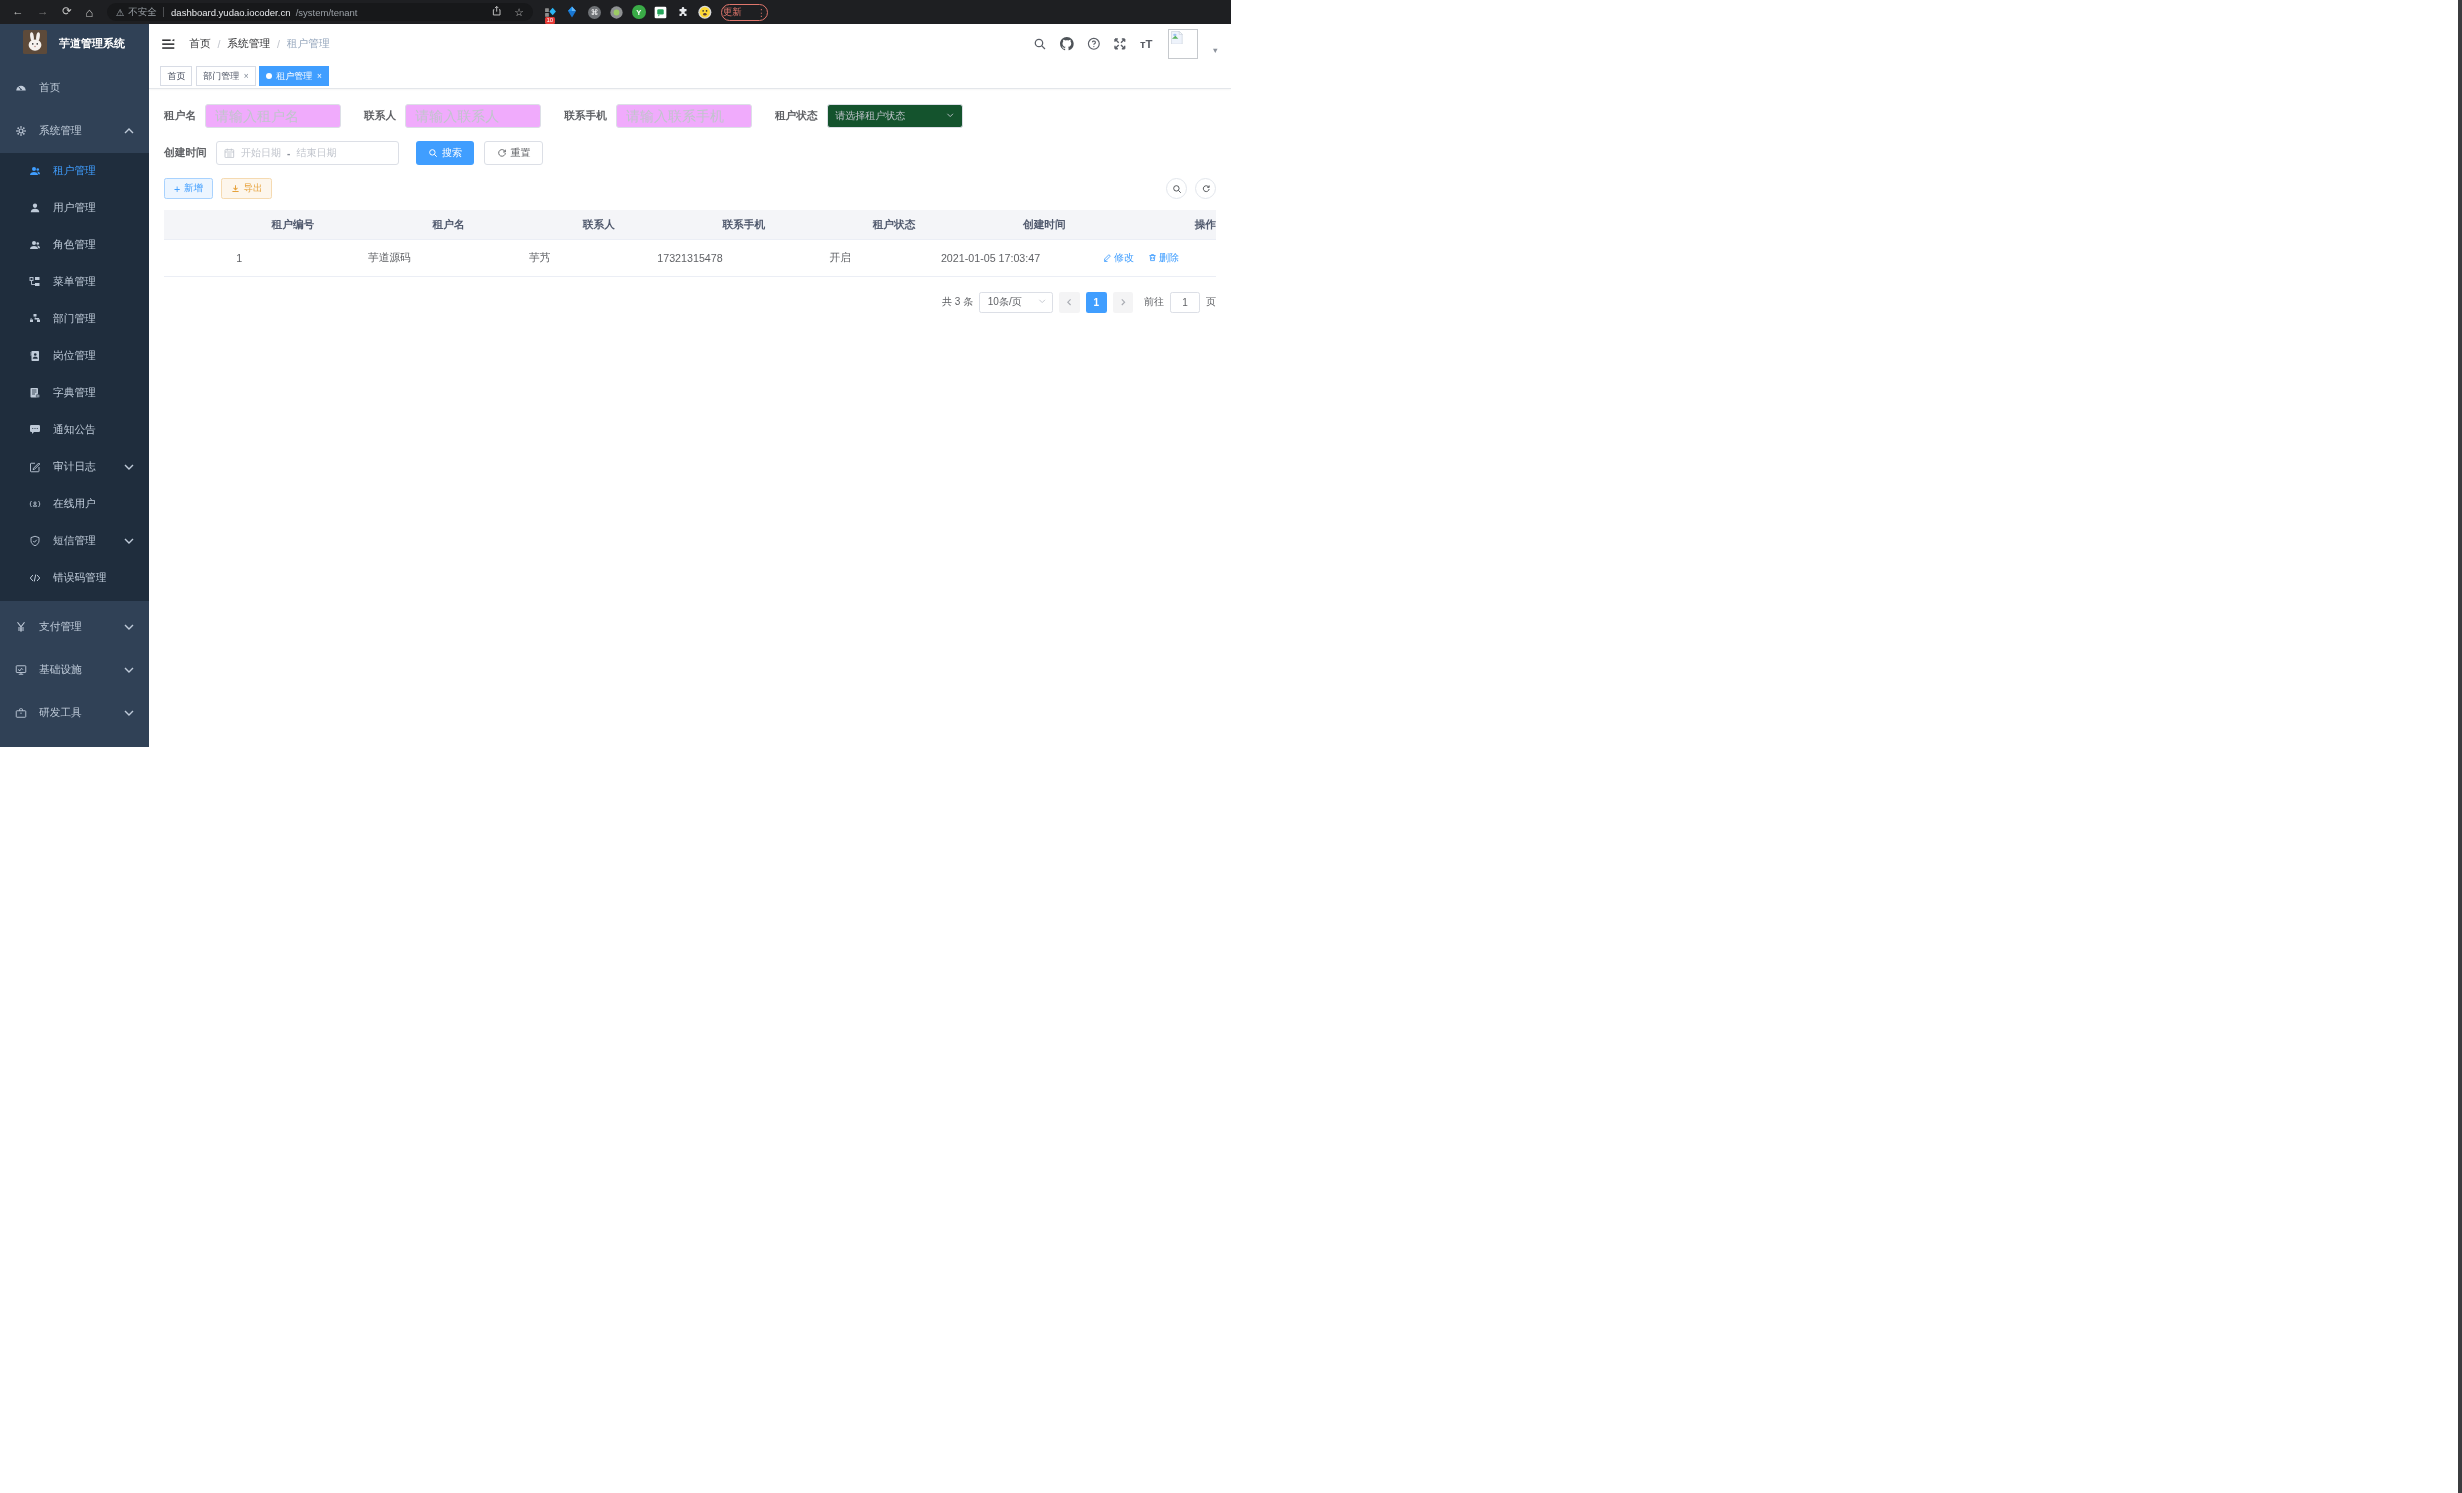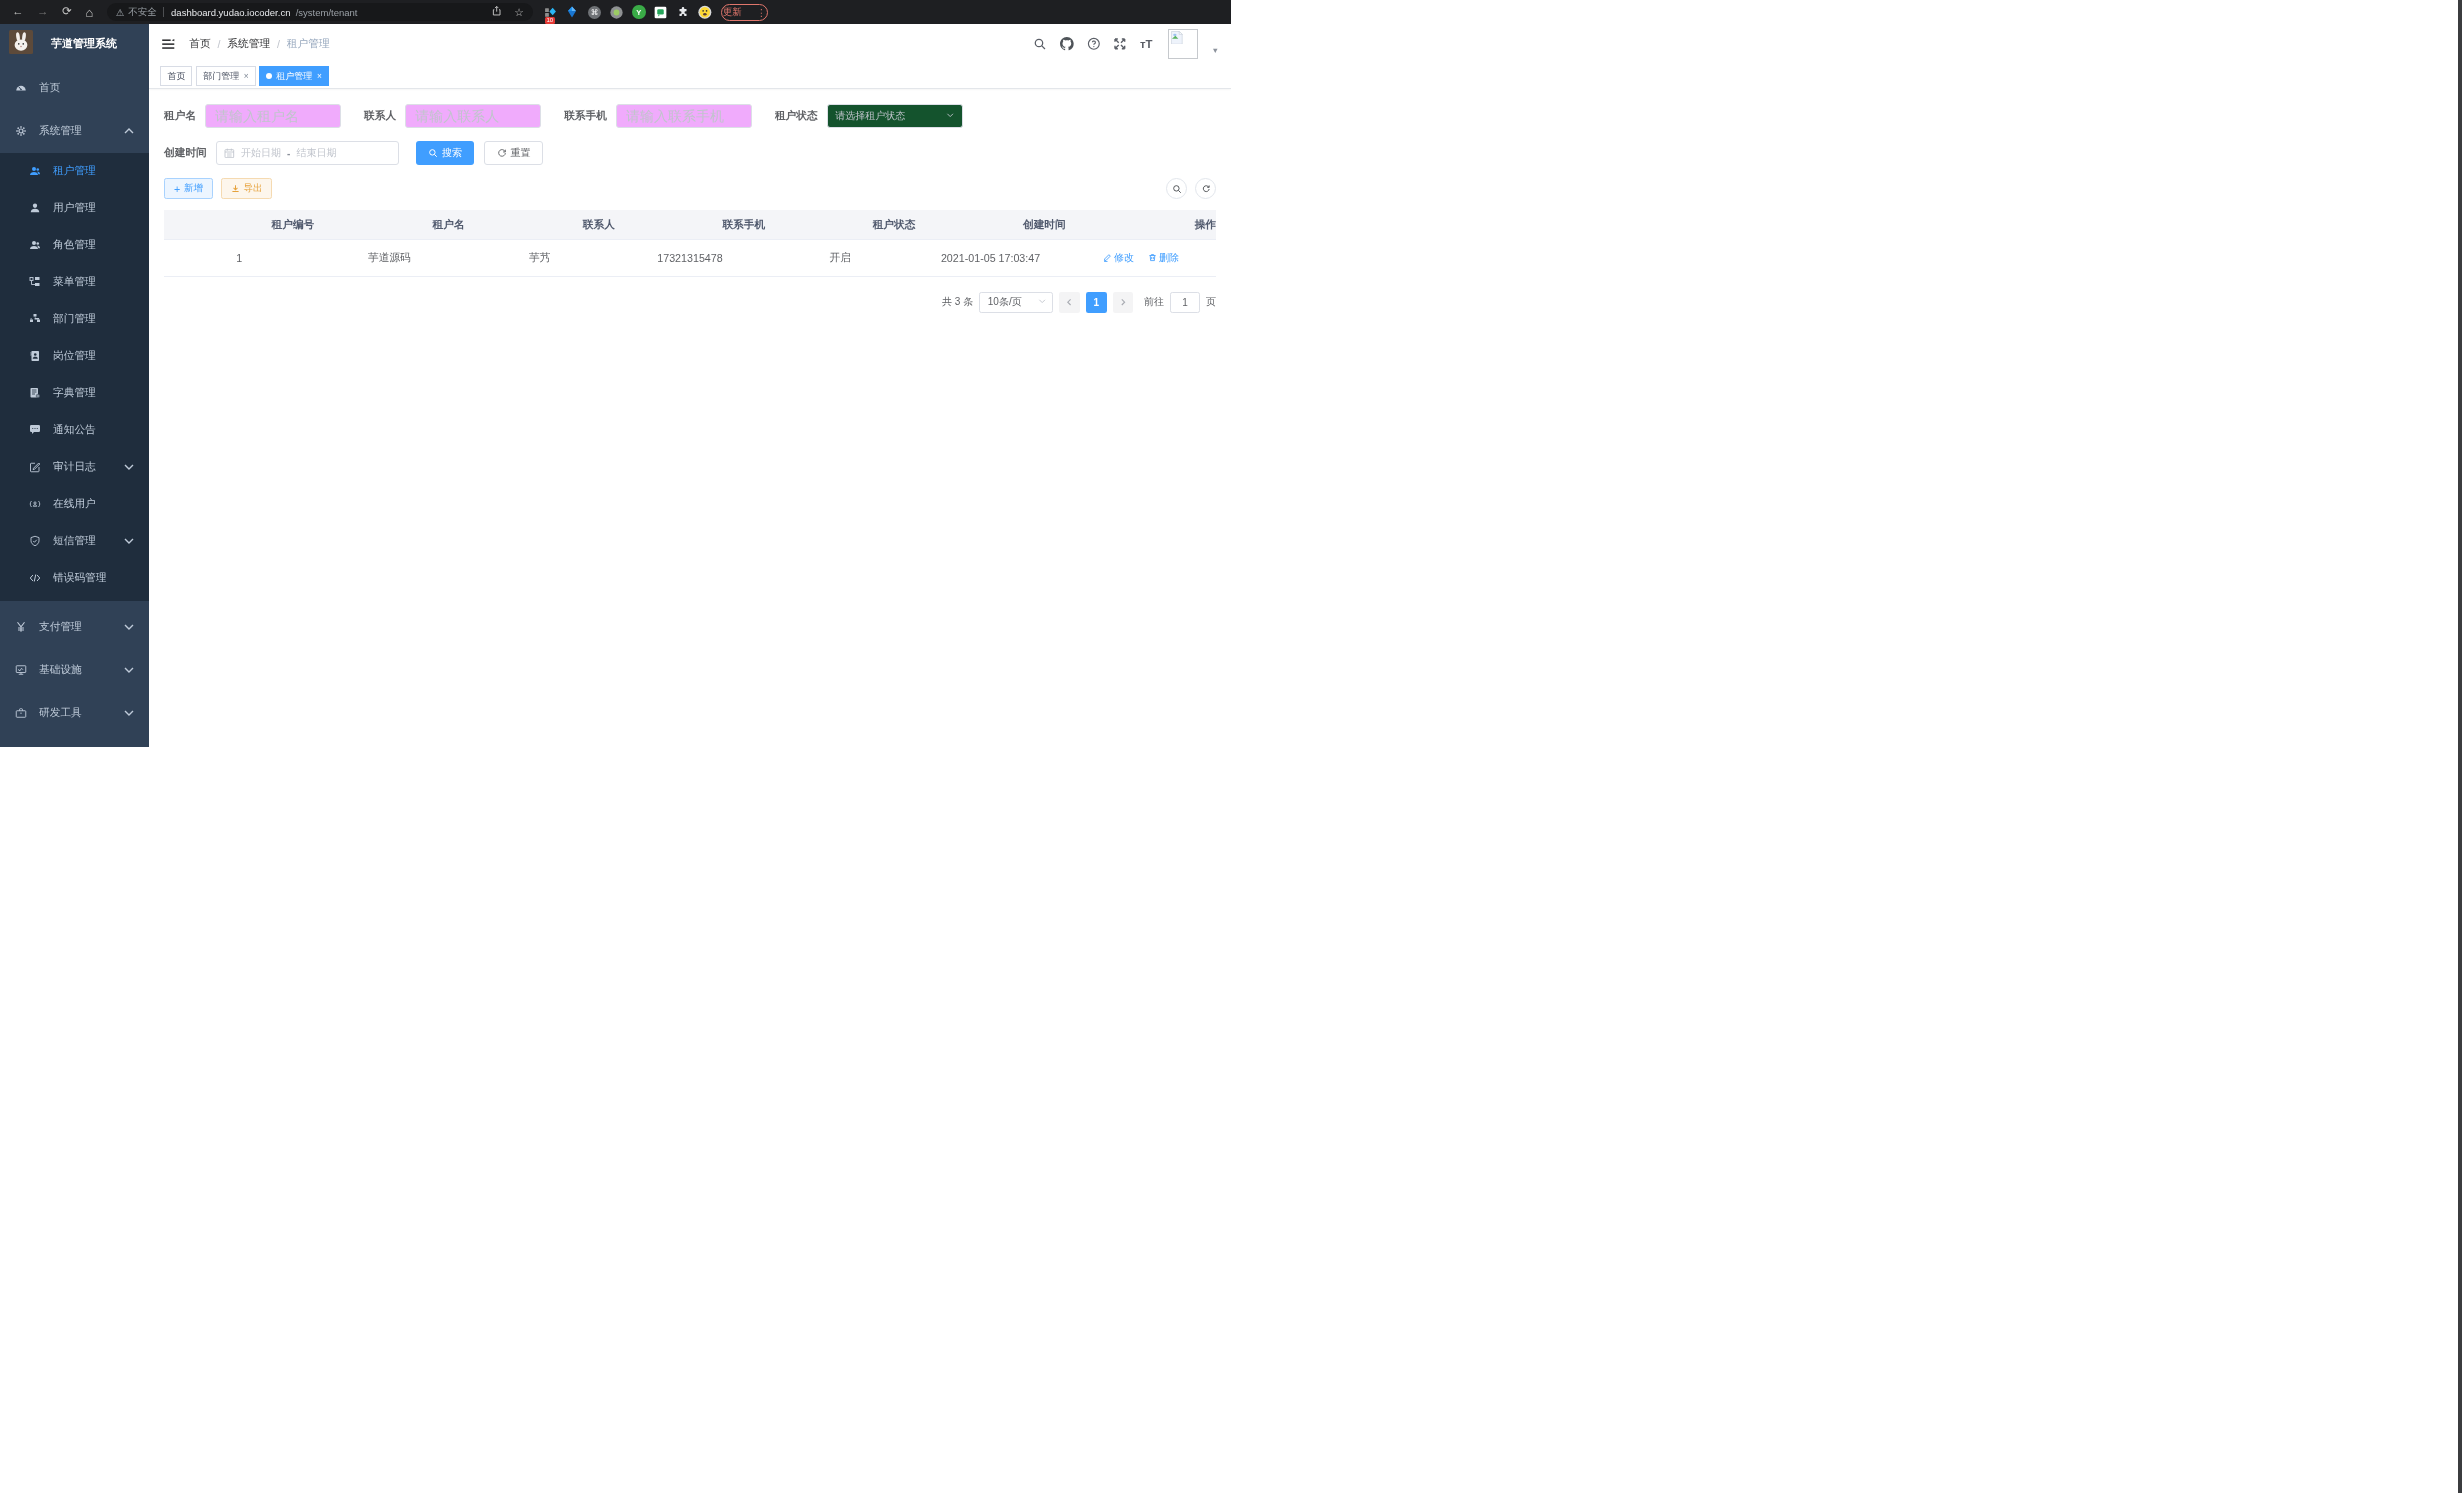--- a/index.html
+++ b/index.html
@@ -23,21 +23,21 @@
   .badge { position:absolute; left:1.5px; bottom:-5.3px; background:#e53935; color:#fff; font-size:6px;
     padding:0 1.5px; border-radius:1.5px; line-height:7.6px; }
   .circ { width:13px; height:13px; border-radius:50%; display:flex; align-items:center; justify-content:center; font-size:7.6px; color:#fff; }
   .update-pill { margin-left:9px; border:1.1px solid #e0766c; color:#e0766c; border-radius:10px;
     height:17px; display:flex; align-items:center; gap:15px; padding:0 1px; font-size:9.5px; cursor:pointer; }
   .edge-strip { position:fixed; top:0; right:0; width:3.8px; height:100%; background:#3b3c3f; z-index:99; }
 
   
   .app { display:flex; height:723px; }
   .sidebar { width:149px; background:#304156; color:#bfcbd9; flex-shrink:0; overflow:hidden; }
-  .logo-row { height:38px; display:flex; align-items:center; gap:18px; padding-left:9px; cursor:pointer; }
+  .logo-row { height:38px; display:flex; align-items:center; gap:12px; padding-left:23px; cursor:pointer; }
   .logo-title { color:#fff; font-weight:700; font-size:11px; white-space:nowrap; }
   .menu { margin-top:4.6px; }
   .mi { height:43px; display:flex; align-items:center; gap:12px; padding-left:15px; font-size:10.7px;
     cursor:pointer; position:relative; white-space:nowrap; }
   .sub { background:#1f2d3d; padding-bottom:4.6px; }
   .sub .mi { height:37px; padding-left:29px; }
   .mi svg { width:12px; height:12px; flex-shrink:0; }
   .mi .chev { position:absolute; right:13.7px; }
   .mi.active { color:#409eff; }
   .bottom-group { margin-top:4.6px; }

